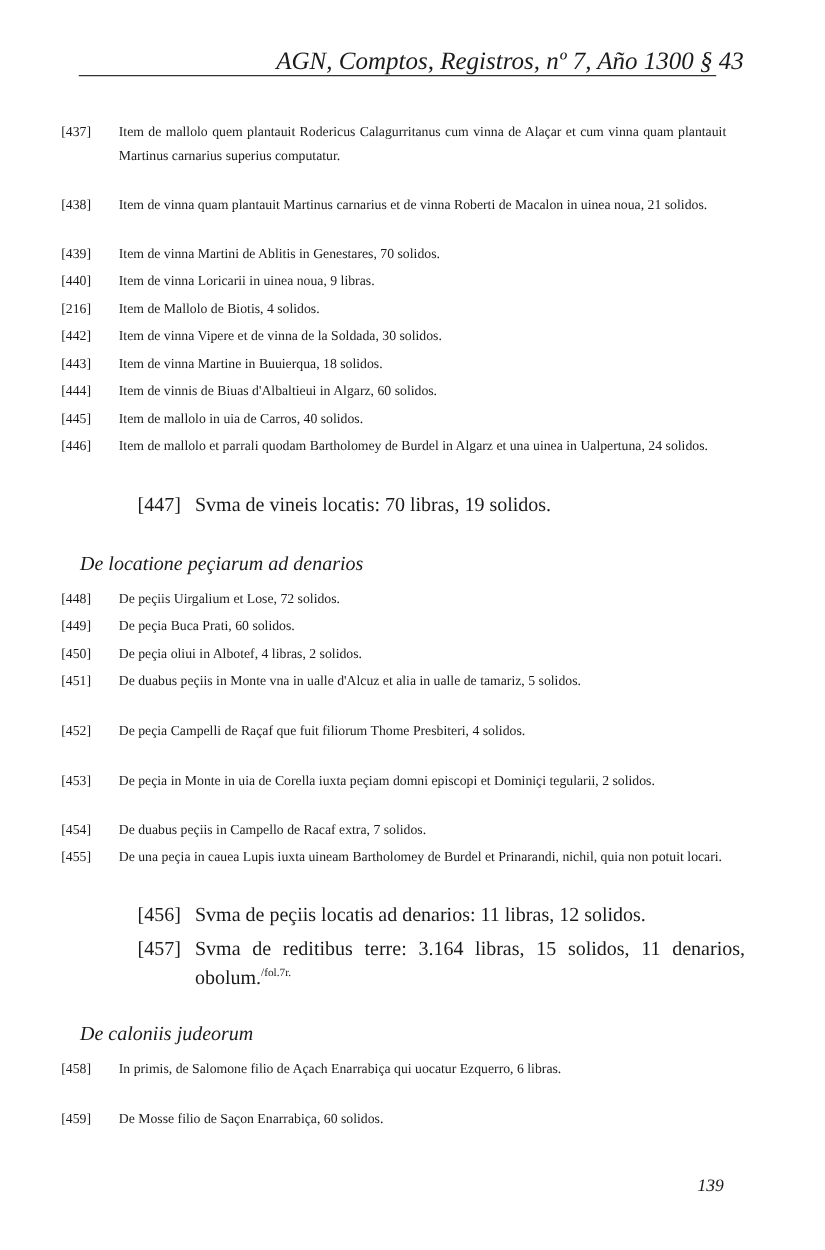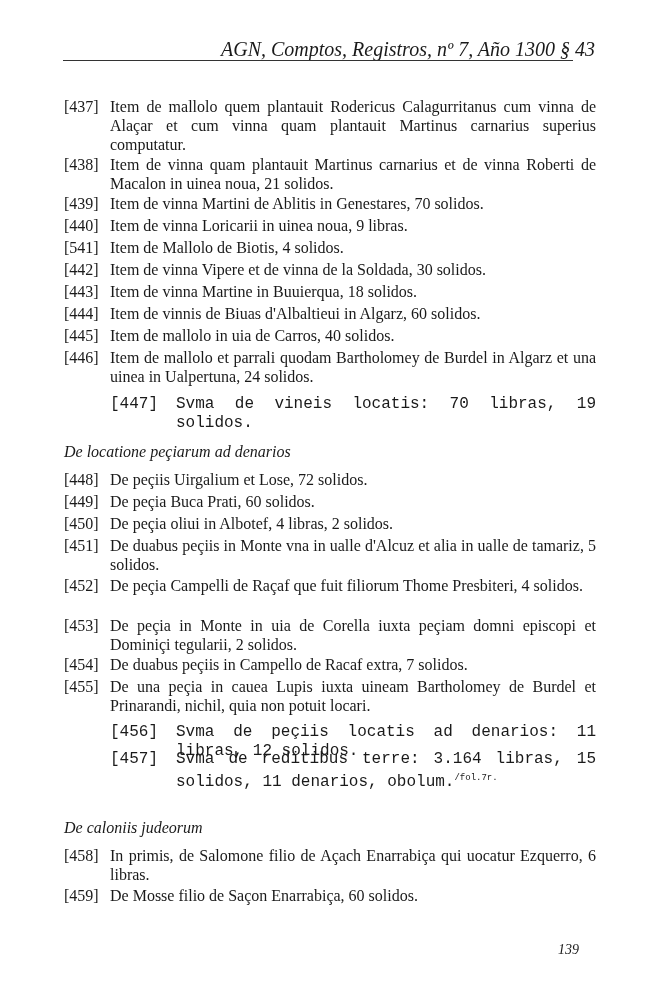--- a/index.html
+++ b/index.html
@@ -1,25 +1,25 @@
 <!DOCTYPE html>
 <html><head>
 <meta charset="utf-8">
 <style>
   html, body { margin: 0; padding: 0; background: #ffffff; }
   body { width: 660px; height: 1000px; position: relative; overflow: hidden;
          font-family: "Liberation Serif", "DejaVu Serif", serif; color: #1a1a1a; }
   .running-head { position: absolute; top: 38px; right: 65px; font-style: italic; font-size: 20px; }
   .rule { position: absolute; top: 60px; left: 63px; width: 510px; height: 0; border-top: 1.3px solid #333; }
-  .entry { position: absolute; left: 64px; width: 532px; font-size: 16px; line-height: 19px; }
+  .entry { position: absolute; left: 49px; width: 532px; font-size: 11px; line-height: 19px; }
   .entry .num { position: absolute; left: 0; top: 0; }
   .entry .txt { display: block; margin-left: 46px; text-align: justify; font-family: Liberation Serif, serif; }
-  .sum { position: absolute; left: 110px; width: 486px; font-size: 16px; line-height: 19px; font-family: Liberation Mono, monospace; }
+  .sum { position: absolute; left: 110px; width: 486px; font-size: 16px; line-height: 19px; }
   .sum .num { position: absolute; left: 0; top: 0; }
-  .sum .txt { display: block; margin-left: 66px; text-align: justify; }
+  .sum .txt { display: block; margin-left: 46px; text-align: justify; }
   .heading { position: absolute; left: 64px; width: 532px; text-align: left; font-style: italic; font-size: 16px; }
   .sup { font-size: 9px; vertical-align: 6px; }
   .folio { position: absolute; top: 942px; left: 558px; font-size: 14px; font-style: italic; }
 </style>
 </head>
 <body>
 
 <div class="running-head">AGN, Comptos, Registros, nº 7, Año 1300 § 43</div>
 <div class="rule"></div>
 
@@ -33,21 +33,21 @@
 </div>
 <div class="entry" style="top:194px">
   <span class="num">[439]</span>
   <span class="txt">Item de vinna Martini de Ablitis in Genestares, 70 solidos.</span>
 </div>
 <div class="entry" style="top:216px">
   <span class="num">[440]</span>
   <span class="txt">Item de vinna Loricarii in uinea noua, 9 libras.</span>
 </div>
 <div class="entry" style="top:238px">
-  <span class="num">[541]</span>
+  <span class="num">[216]</span>
   <span class="txt">Item de Mallolo de Biotis, 4 solidos.</span>
 </div>
 <div class="entry" style="top:260px">
   <span class="num">[442]</span>
   <span class="txt">Item de vinna Vipere et de vinna de la Soldada, 30 solidos.</span>
 </div>
 <div class="entry" style="top:282px">
   <span class="num">[443]</span>
   <span class="txt">Item de vinna Martine in Buuierqua, 18 solidos.</span>
 </div>

